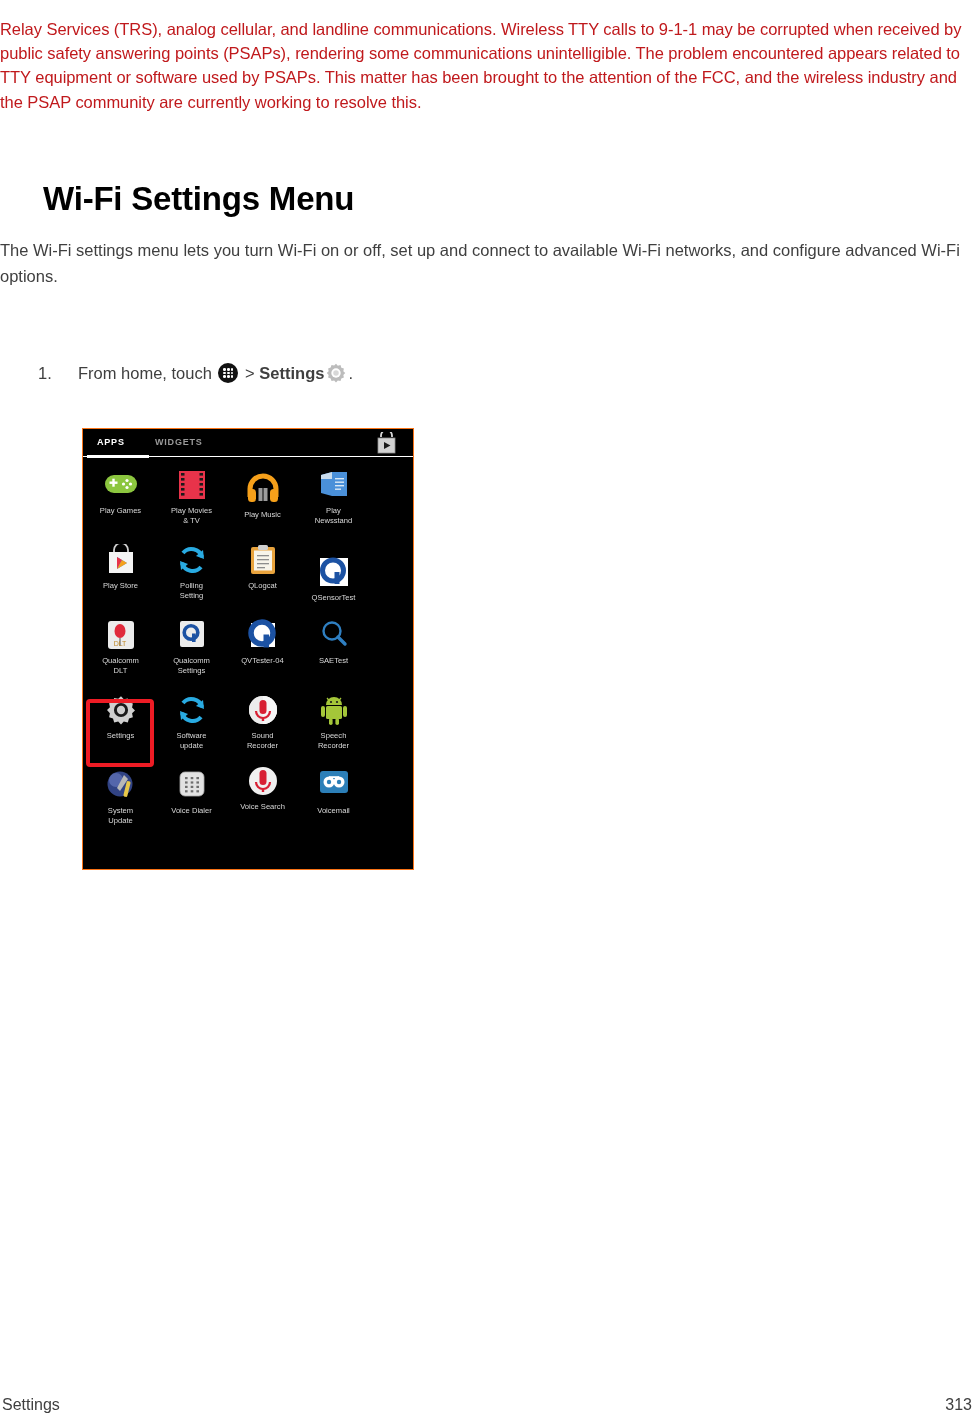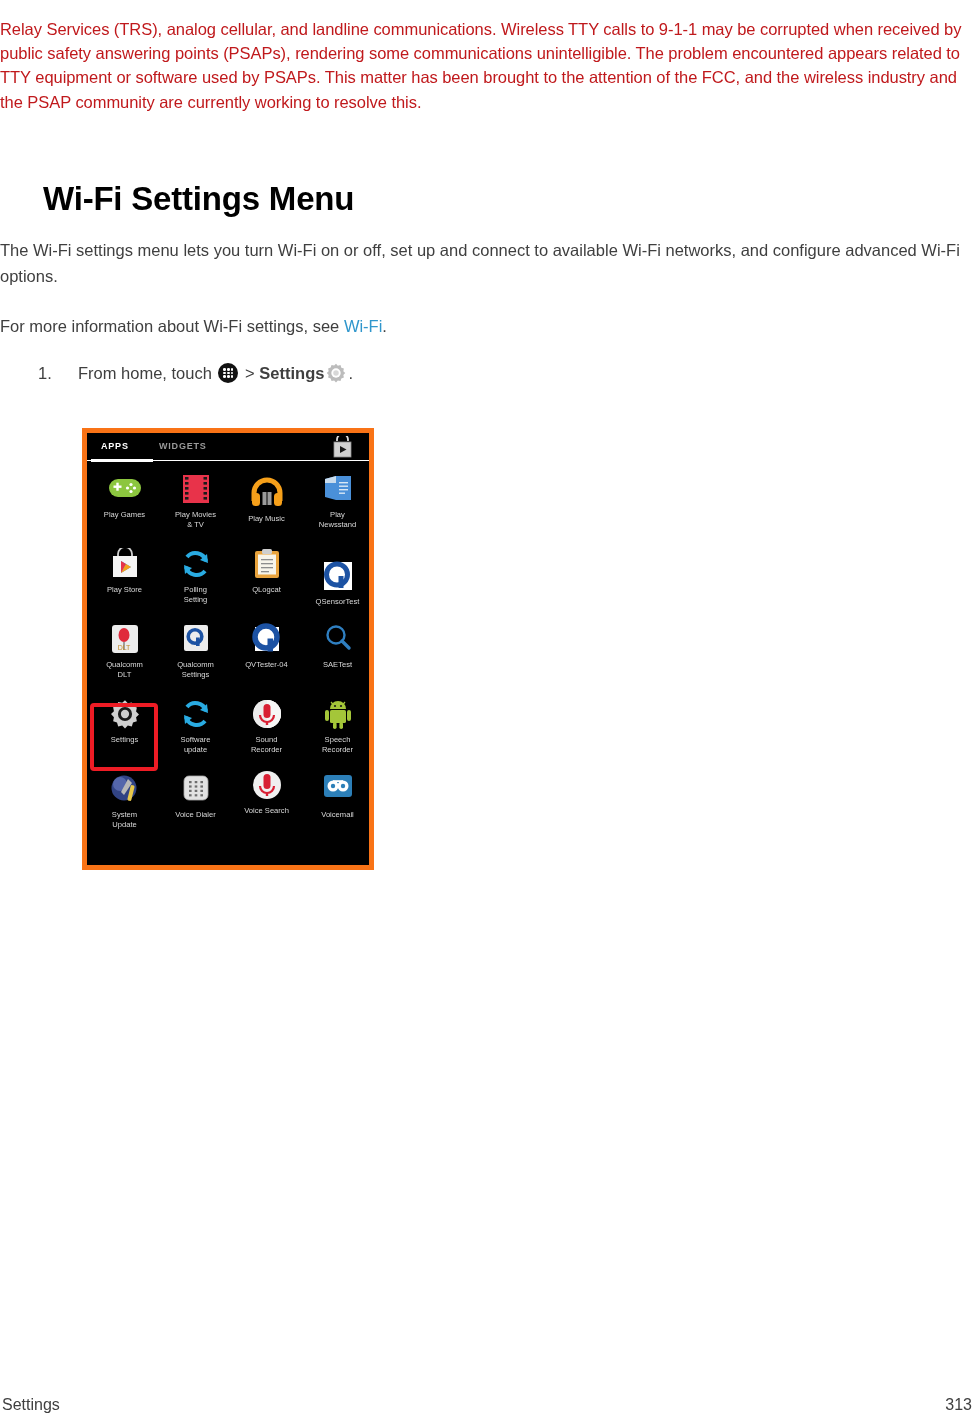--- a/index.html
+++ b/index.html
@@ -115,24 +115,24 @@
     vertical-align: -5px;
     width: 22px; height: 22px;
     margin: 0 1px;
   }
 
   
   .shot {
     position: absolute;
     left: 82px;
     top: 428px;
-    width: 292px;
+    width: 332px;
     height: 442px;
     background: #000000;
-    border: 5px solid #f97316;
+    border: 1px solid #f97316;
     box-sizing: border-box;
     overflow: hidden;
   }
   .shot-tabs {
     position: absolute;
     left: 0; top: 0;
     width: 100%;
     height: 30px;
     background: #000;
   }
@@ -229,21 +229,20 @@
 <body>
 
 <div class="page">
 
   <p class="para-red">Relay Services (TRS), analog cellular, and landline communications. Wireless TTY calls to 9-1-1 may be corrupted when received by public safety answering points (PSAPs), rendering some communications unintelligible. The problem encountered appears related to TTY equipment or software used by PSAPs. This matter has been brought to the attention of the FCC, and the wireless industry and the PSAP community are currently working to resolve this.</p>
 
   <h1 class="heading">Wi-Fi Settings Menu</h1>
 
   <p class="para-body para-1">The Wi-Fi settings menu lets you turn Wi-Fi on or off, set up and connect to available Wi-Fi networks, and configure advanced Wi-Fi options.</p>
 
-  <p class="para-body para-2"><span>For more information about Wi-Fi settings, see </span><a class="link" href="#">Wi-Fi</a><span>.</span></p>
 
   <div class="step-list">
     <span class="step-num">1.</span>
     <span class="step-text"><span>From home, touch </span><span class="ico-apps">
           <i style="left:5.0px;top:5.0px"></i><i style="left:8.7px;top:5.0px"></i><i style="left:12.4px;top:5.0px"></i>
           <i style="left:5.0px;top:8.7px"></i><i style="left:8.7px;top:8.7px"></i><i style="left:12.4px;top:8.7px"></i>
           <i style="left:5.0px;top:12.4px"></i><i style="left:8.7px;top:12.4px"></i><i style="left:12.4px;top:12.4px"></i>
         </span><span> &gt; </span><b>Settings</b><span class="ico-gear">
           <svg width="22" height="22" viewBox="0 0 24 24">
             <path fill="#bcbcbc" d="M12 1.8l2.0 2.2 2.9-.6.9 2.8 2.8 1.0-.6 2.9 2.1 2.0-2.1 2.0.6 2.9-2.8 1.0-.9 2.8-2.9-.6-2.0 2.1-2.0-2.1-2.9.6-.9-2.8-2.8-1.0.6-2.9L1.9 12l2.1-2.0-.6-2.9 2.8-1.0.9-2.8 2.9.6z"></path>

